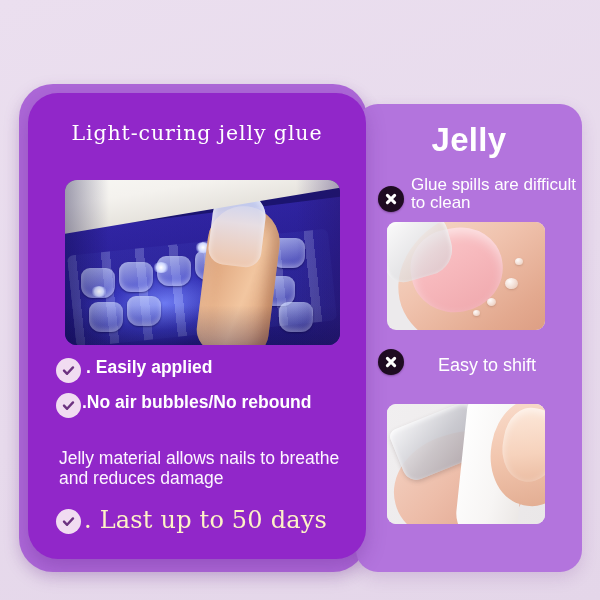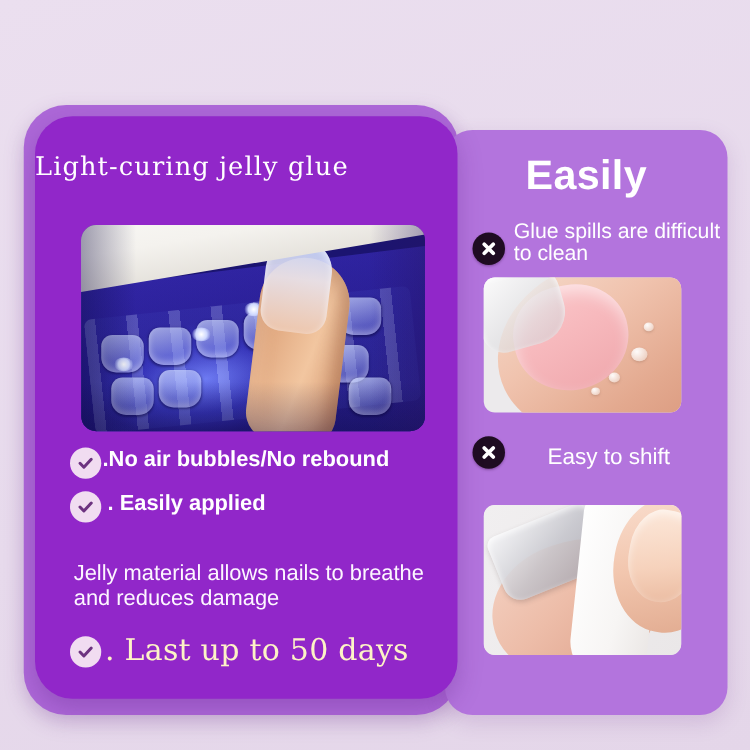--- a/index.html
+++ b/index.html
@@ -62,20 +62,21 @@
     overflow: hidden;
   }
 
   
 
   .product-title {
     position: absolute;
     left: 0;
     top: 28px;
     width: 338px;
+    text-align: center;
     font-family: "DejaVu Serif", "Liberation Serif", serif;
     font-weight: 400;
     font-size: 20.5px;
     letter-spacing: 0.9px;
     color: #ffffff;
     white-space: nowrap;
   }
 
   
   .lamp-photo {
@@ -389,21 +390,21 @@
 </style>
 </head>
 <body>
 
 <div class="stage">
 
   <div class="left-shadow-plate"></div>
 
   <div class="others-panel">
 
-    <div class="others-title">Easily</div>
+    <div class="others-title">Jelly</div>
 
     <div class="con-row r1">
       <span class="x-icon">
         <svg width="14" height="14" viewBox="0 0 14 14">
           <path d="M3.4 3.4 L10.6 10.6 M10.6 3.4 L3.4 10.6" stroke="#ffffff" stroke-width="3.1" stroke-linecap="round"></path>
         </svg>
       </span>
       <span class="con-text">Glue spills are difficult to clean</span>
     </div>
 
@@ -461,37 +462,37 @@
 
       <div class="finger"></div>
       <div class="finger-nail"></div>
 
       <div class="white-top"></div>
       <div class="edge-shade"></div>
     </div>
 
     <div class="feature-list">
 
+      <div class="feature-row spaced">
+        <span class="check-icon">
+          <svg width="15" height="15" viewBox="0 0 15 15">
+            <path d="M3 7.6 L6.1 10.8 L12 4.4" fill="none" stroke="#6d3380" stroke-width="2.4" stroke-linecap="round" stroke-linejoin="round"></path>
+          </svg>
+        </span>
+        <span class="feature-text">. Easily applied</span>
+      </div>
+
       <div class="feature-row">
         <span class="check-icon">
           <svg width="15" height="15" viewBox="0 0 15 15">
             <path d="M3 7.6 L6.1 10.8 L12 4.4" fill="none" stroke="#6d3380" stroke-width="2.4" stroke-linecap="round" stroke-linejoin="round"></path>
           </svg>
         </span>
         <span class="feature-text">.No air bubbles/No rebound</span>
       </div>
-
-      <div class="feature-row spaced">
-        <span class="check-icon">
-          <svg width="15" height="15" viewBox="0 0 15 15">
-            <path d="M3 7.6 L6.1 10.8 L12 4.4" fill="none" stroke="#6d3380" stroke-width="2.4" stroke-linecap="round" stroke-linejoin="round"></path>
-          </svg>
-        </span>
-        <span class="feature-text">. Easily applied</span>
-      </div>
     </div>
 
     <div class="note-text">Jelly material allows nails to breathe and reduces damage</div>
 
     <div class="lasting-row">
       <span class="check-icon">
         <svg width="15" height="15" viewBox="0 0 15 15">
           <path d="M3 7.6 L6.1 10.8 L12 4.4" fill="none" stroke="#6d3380" stroke-width="2.4" stroke-linecap="round" stroke-linejoin="round"></path>
         </svg>
       </span>

